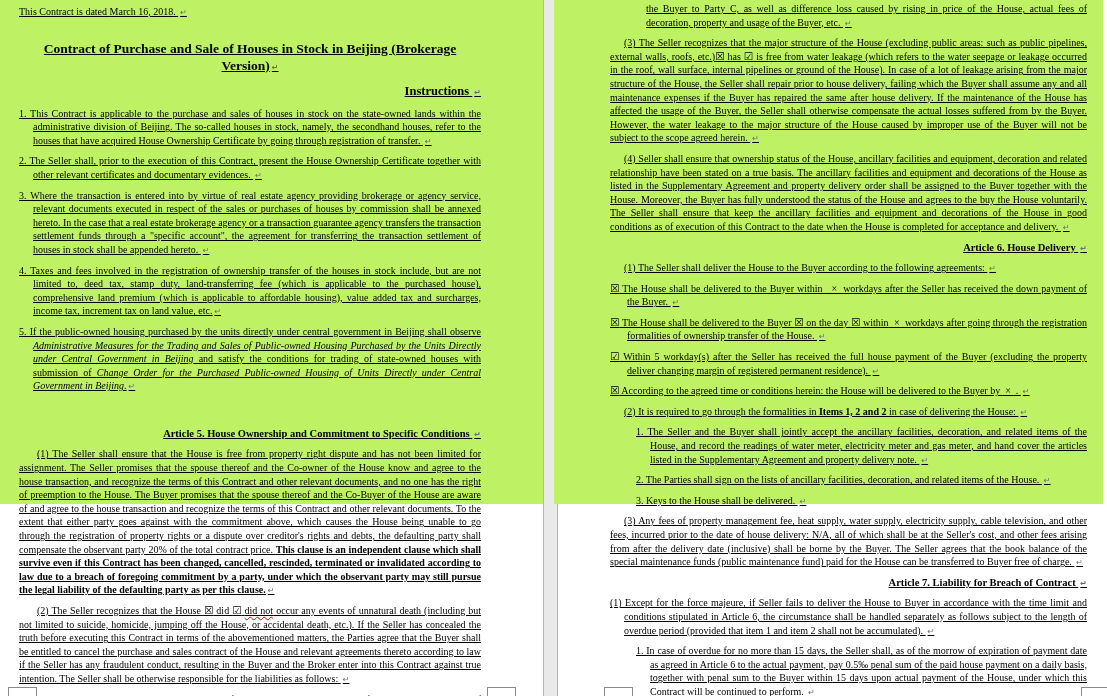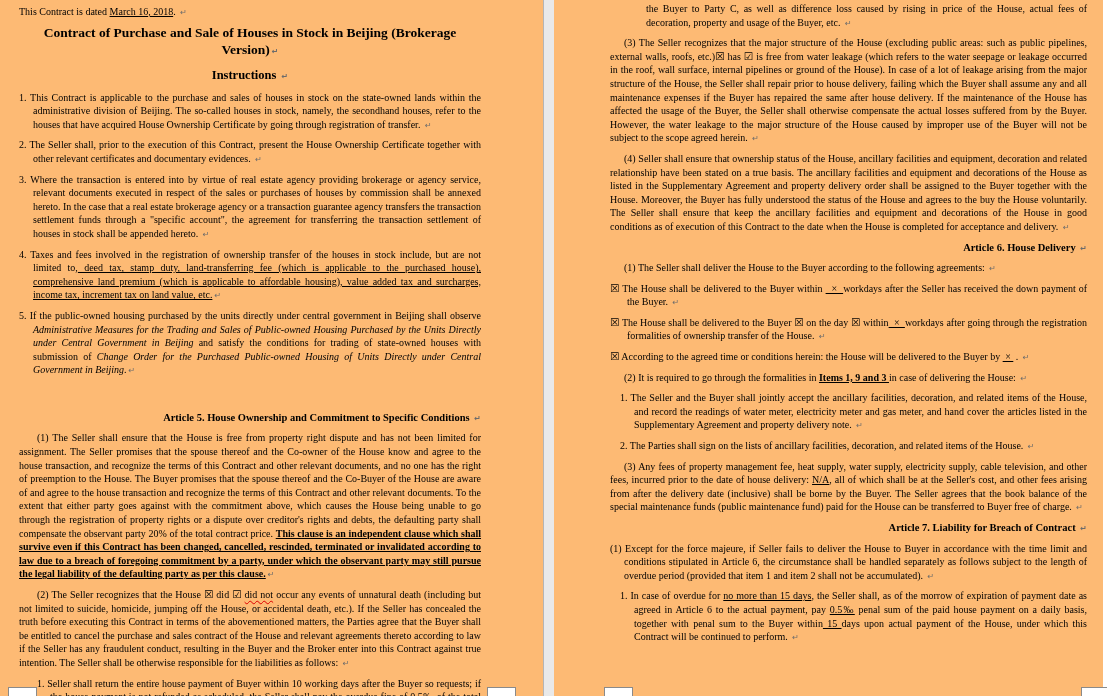--- a/index.html
+++ b/index.html
@@ -1,37 +1,37 @@
 <!DOCTYPE html>
 <html><head>
 <meta charset="utf-8">
 <style>
   html,body{margin:0;padding:0;background:#fff;}
   #viewport{position:relative;width:1107px;height:696px;overflow:hidden;
     font-family:"Liberation Serif",serif;font-size:10px;color:#000;background:#fff;}
-  .page{position:absolute;top:0;height:696px;background:#fdba74;}
+  .page{position:absolute;top:0;height:504px;background:#bef264;text-decoration:underline;}
   #page-left{left:0;width:543px;}
   #page-right{left:554px;width:549px;}
   #page-gap{position:absolute;top:0;left:543px;width:15px;height:696px;background:#e9e9e9;
     border-left:1px solid #b5b5b5;border-right:1px solid #b5b5b5;box-sizing:border-box;}
   .content{line-height:13.6px;}
   #page-left .content{margin:5px 62px 0 19px;}
   #page-right .content{margin:2px 16px 0 56px;}
   p.blk{margin:6px 0 0 0;text-align:justify;}
   .content > p.blk:first-child{margin-top:0;}
   p.date{text-align:left;}
-  p.title{text-align:center;font-weight:700;font-size:13.5px;margin-top:4px;line-height:17px;}
-  p.subtitle{text-align:center;font-weight:700;font-size:12.5px;margin-top:7px;line-height:16px;}
+  p.title{text-align:center;font-weight:700;font-size:13.5px;margin-top:20px;line-height:17px;}
+  p.subtitle{text-align:right;font-weight:700;font-size:12.5px;margin-top:7px;line-height:16px;}
   p.heading{font-weight:700;font-size:10.5px;text-align:right;}
   p.gap-top{margin-top:33px;}
   p.num{padding-left:14px;text-indent:-14px;}
   p.body{text-indent:18px;}
   #page-right p.body{text-indent:14px;}
   p.subnum{margin-left:18px;padding-left:13px;text-indent:-13px;}
-  #page-right p.subnum{margin-left:10px;padding-left:14px;text-indent:-14px;}
+  #page-right p.subnum{margin-left:26px;padding-left:14px;text-indent:-14px;}
   p.check{padding-left:17px;text-indent:-17px;}
   p.cont{margin-left:36px;margin-top:2px;}
   p.hang{padding-left:14px;text-indent:-14px;}
   span.u{text-decoration:underline;}
   span.i{font-style:italic;}
   span.bu{font-weight:700;text-decoration:underline;}
   span.sq{text-decoration-line:underline;text-decoration-style:wavy;
     text-decoration-color:#dd0000;text-decoration-thickness:1px;text-underline-offset:2px;}
   span.cb{font-family:"DejaVu Sans",sans-serif;font-size:10.5px;}
   span.pm{font-family:"DejaVu Sans",sans-serif;font-size:8px;color:#6b6b6b;margin-left:2px;}
@@ -60,24 +60,26 @@
   <div id="page-gap"></div>
   <div class="page" id="page-right">
     <div class="content">
         <p class="blk cont">the Buyer to Party C, as well as difference loss caused by rising in price of the House, actual fees of decoration, property and usage of the Buyer, etc. <span class="pm">↵</span></p>
         <p class="blk body">(3) The Seller recognizes that the major structure of the House (excluding public areas: such as public pipelines, external walls, roofs, etc.)<span class="cb">☒</span> has <span class="cb">☑</span> is free from water leakage (which refers to the water seepage or leakage occurred in the roof, wall surface, internal pipelines or ground of the House). In case of a lot of leakage arising from the major structure of the House, the Seller shall repair prior to house delivery, failing which the Buyer shall assume any and all maintenance expenses if the Buyer has repaired the same after house delivery. If the maintenance of the House has affected the usage of the Buyer, the Seller shall otherwise compensate the actual losses suffered from by the Buyer. However, the water leakage to the major structure of the House caused by improper use of the Buyer will not be subject to the scope agreed herein. <span class="pm">↵</span></p>
         <p class="blk body">(4) Seller shall ensure that ownership status of the House, ancillary facilities and equipment, decoration and related relationship have been stated on a true basis. The ancillary facilities and equipment and decorations of the House as listed in the Supplementary Agreement and property delivery order shall be assigned to the Buyer together with the House. Moreover, the Buyer has fully understood the status of the House and agrees to the buy the House voluntarily. The Seller shall ensure that keep the ancillary facilities and equipment and decorations of the House in good conditions as of execution of this Contract to the date when the House is completed for acceptance and delivery. <span class="pm">↵</span></p>
         <p class="blk heading">Article 6. House Delivery <span class="pm">↵</span></p>
         <p class="blk body">(1) The Seller shall deliver the House to the Buyer according to the following agreements: <span class="pm">↵</span></p>
         <p class="blk check"><span class="cb">☒</span> The House shall be delivered to the Buyer within <span class="u">&nbsp;&nbsp;×&nbsp;&nbsp;</span>workdays after the Seller has received the down payment of the Buyer. <span class="pm">↵</span></p>
         <p class="blk check"><span class="cb">☒</span> The House shall be delivered to the Buyer <span class="cb">☒</span> on the day <span class="cb">☒</span> within<span class="u">&nbsp;&nbsp;×&nbsp;&nbsp;</span>workdays after going through the registration formalities of ownership transfer of the House. <span class="pm">↵</span></p>
+        <p class="blk check"><span class="cb">☑</span> Within<span class="u">&nbsp;5&nbsp;</span>workday(s) after the Seller has received the full house payment of the Buyer (excluding the property deliver changing margin of registered permanent residence). <span class="pm">↵</span></p>
         <p class="blk check"><span class="cb">☒</span> According to the agreed time or conditions herein: the House will be delivered to the Buyer by <span class="u">&nbsp;×&nbsp;</span> . <span class="pm">↵</span></p>
-        <p class="blk body">(2) It is required to go through the formalities in <span class="bu">Items 1, 9 and 3 </span>in case of delivering the House: <span class="pm">↵</span></p>
+        <p class="blk body">(2) It is required to go through the formalities in <span class="bu">Items 1, 2 and 2 </span>in case of delivering the House: <span class="pm">↵</span></p>
         <p class="blk subnum">1. The Seller and the Buyer shall jointly accept the ancillary facilities, decoration, and related items of the House, and record the readings of water meter, electricity meter and gas meter, and hand cover the articles listed in the Supplementary Agreement and property delivery note. <span class="pm">↵</span></p>
         <p class="blk subnum">2. The Parties shall sign on the lists of ancillary facilities, decoration, and related items of the House. <span class="pm">↵</span></p>
+        <p class="blk subnum">3. Keys to the House shall be delivered. <span class="pm">↵</span></p>
         <p class="blk body">(3) Any fees of property management fee, heat supply, water supply, electricity supply, cable television, and other fees, incurred prior to the date of house delivery: <span class="u">N/A</span>, all of which shall be at the Seller's cost, and other fees arising from after the delivery date (inclusive) shall be borne by the Buyer. The Seller agrees that the book balance of the special maintenance funds (public maintenance fund) paid for the House can be transferred to Buyer free of charge. <span class="pm">↵</span></p>
         <p class="blk heading">Article 7. Liability for Breach of Contract <span class="pm">↵</span></p>
         <p class="blk hang">(1) Except for the force majeure, if Seller fails to deliver the House to Buyer in accordance with the time limit and conditions stipulated in Article 6, the circumstance shall be handled separately as follows subject to the length of overdue period (provided that item 1 and item 2 shall not be accumulated). <span class="pm">↵</span></p>
         <p class="blk subnum">1. In case of overdue for <span class="u">no more than 15 days</span>, the Seller shall, as of the morrow of expiration of payment date as agreed in Article 6 to the actual payment, pay <span class="u">0.5‰</span> penal sum of the paid house payment on a daily basis, together with penal sum to the Buyer within<span class="u">&nbsp;15&nbsp;</span>days upon actual payment of the House, under which this Contract will be continued to perform. <span class="pm">↵</span></p>
       </div>
   </div>
   <div class="fbox" style="left:8px"></div>
   <div class="fbox" style="left:487px"></div>
   <div class="fbox" style="left:604px"></div>
   <div class="fbox" style="left:1081px"></div>

